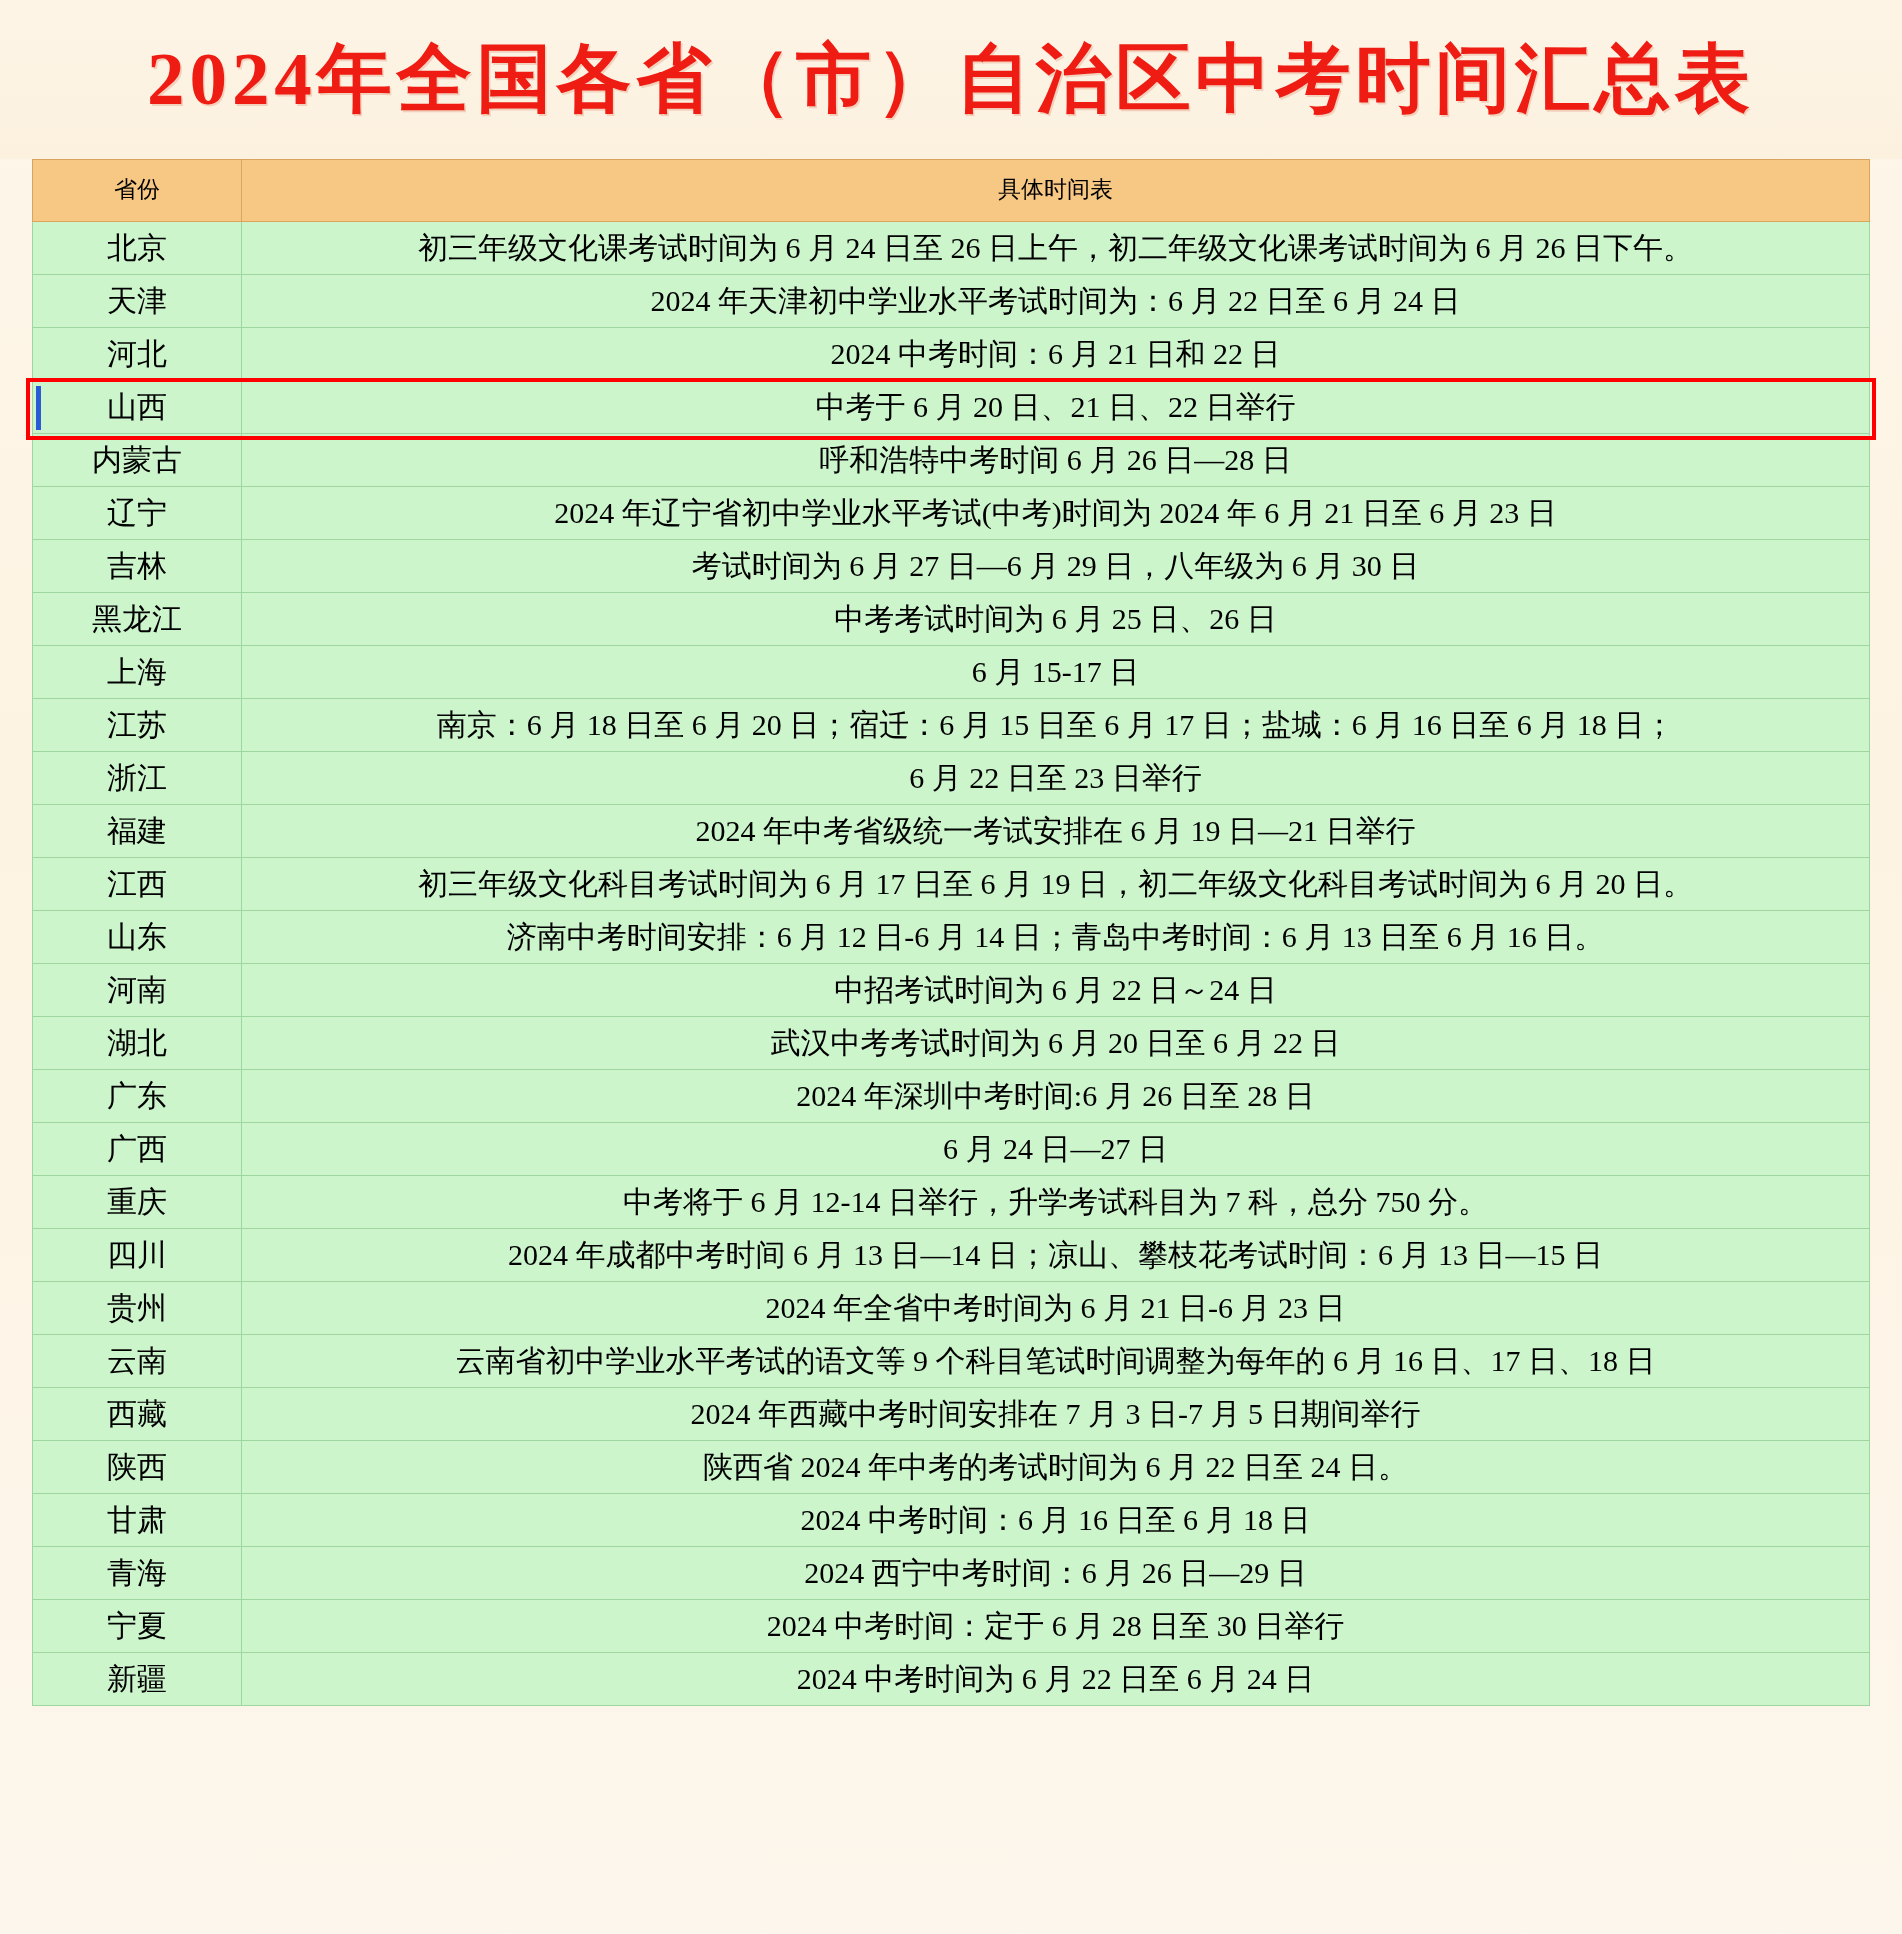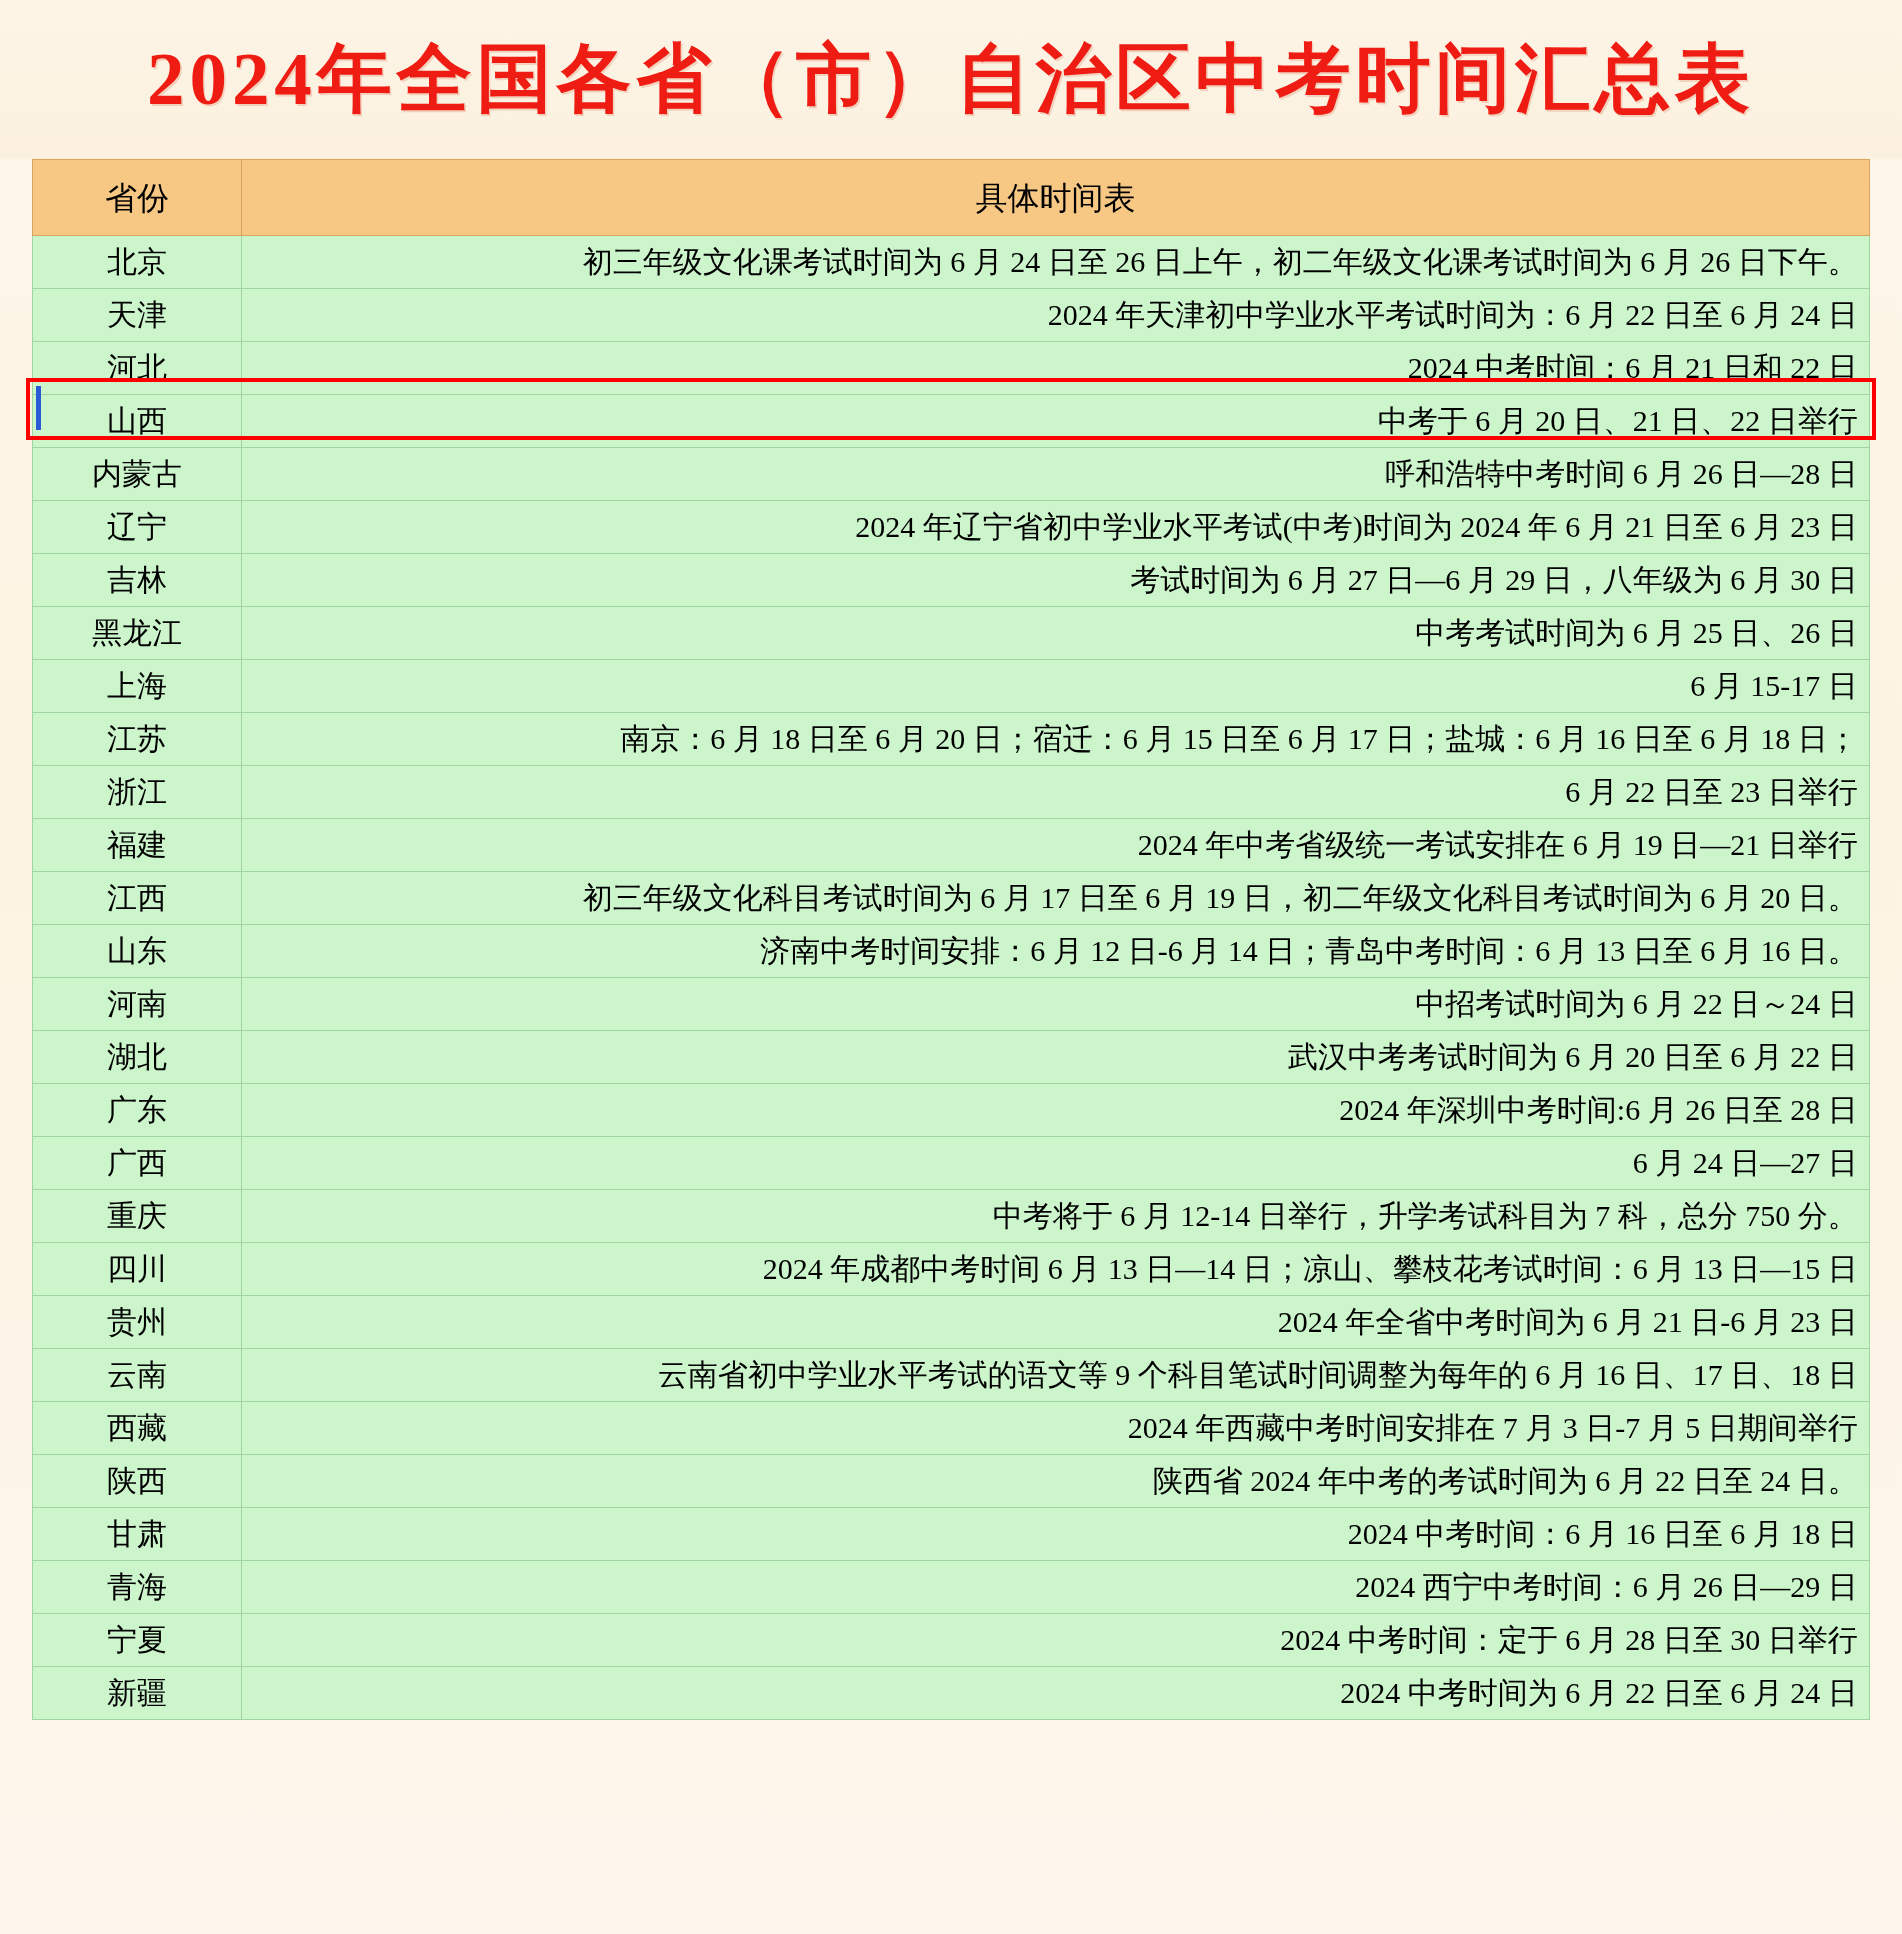--- a/index.html
+++ b/index.html
@@ -60,33 +60,33 @@
     font-size: 30px;
     line-height: 1.25;
     color: #000000;
     box-sizing: border-box;
   }
   table.sheet thead th {
     background: #f7c784;
     border: 1.6px solid #d8a45e;
     text-align: center;
     font-weight: normal;
-    font-size: 32px;
-    height: 76px;
+    font-size: 23px;
+    height: 62px;
   }
   table.sheet tbody td {
     background: #ccf5cc;
   }
   td.prov {
     text-align: center;
     white-space: nowrap;
     margin-left: 20px;
   }
   td.detail {
-    text-align: right;
+    text-align: center;
     white-space: nowrap;
     overflow: hidden;
     text-overflow: clip;
   }
   tr.highlight td {
     position: relative;
   }
   .hl-box {
     position: absolute;
     border: 4px solid #ff0000;

